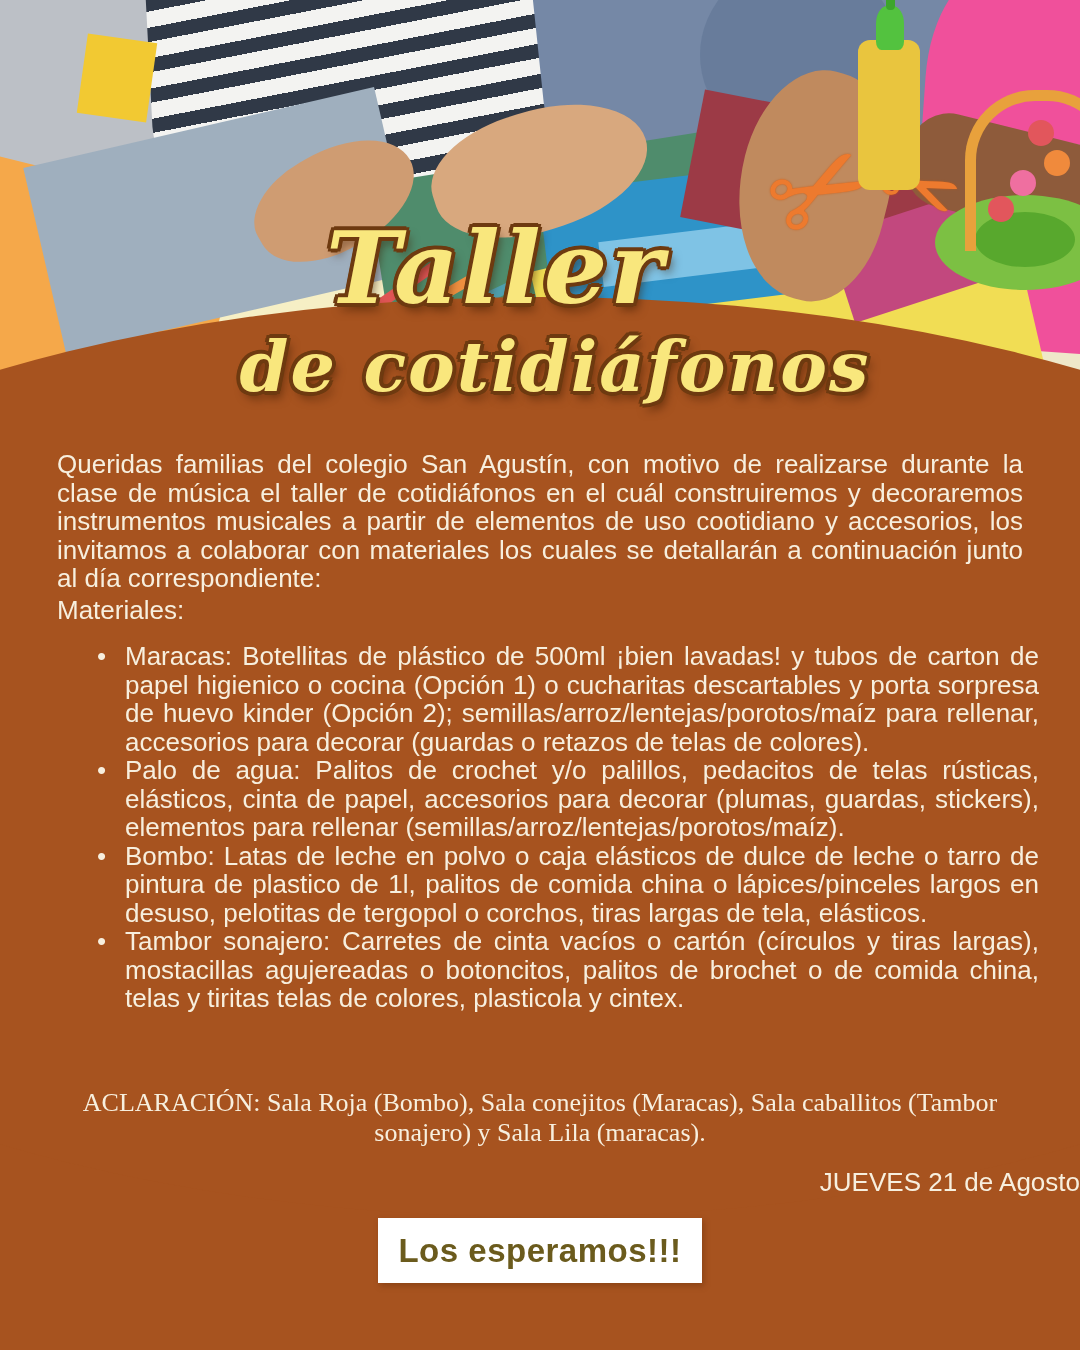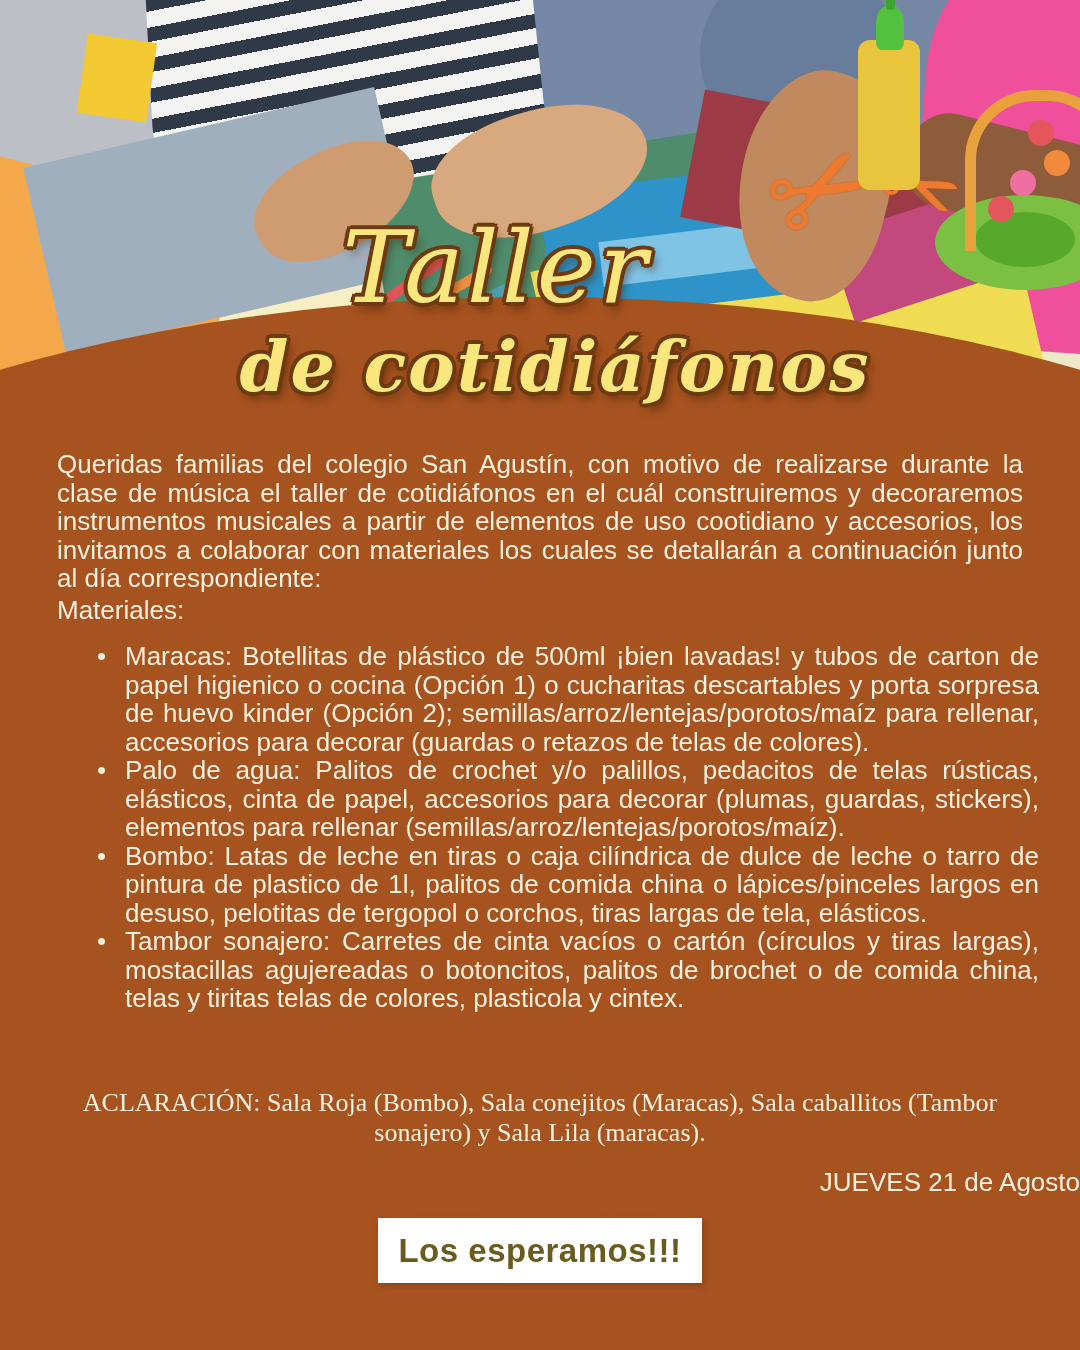--- a/index.html
+++ b/index.html
@@ -52,21 +52,21 @@
   .bead1{left:1028px;top:120px;background:#e2565c;}
   .bead2{left:1044px;top:150px;background:#f08a3c;}
   .bead3{left:1010px;top:170px;background:#ef6fa0;}
   .bead4{left:988px;top:196px;background:#e2565c;}
   
   .curve{position:absolute;left:-460px;top:297px;width:2000px;height:920px;background:#a7531f;border-radius:50%;z-index:2;}
   
   .content{position:absolute;inset:0;z-index:3;}
   .title1{
     position:absolute;top:218px;left:0;width:992px;text-align:center;
-    font-family:"DejaVu Serif",serif;font-style:italic;font-weight:normal;
+    font-family:"DejaVu Serif",serif;font-style:italic;font-weight:bold;
     font-size:100px;line-height:1;color:#f9e77d;letter-spacing:3px;
     text-shadow:-3px -3px 0 #6e3a10,3px -3px 0 #6e3a10,-3px 3px 0 #6e3a10,3px 3px 0 #6e3a10,0 -4px 0 #6e3a10,0 4px 0 #6e3a10,-4px 0 0 #6e3a10,4px 0 0 #6e3a10,4px 7px 10px rgba(60,25,0,.55);
   }
   .title2{
     position:absolute;top:332px;left:0;width:1080px;text-align:center;
     font-family:"DejaVu Serif",serif;font-style:italic;font-weight:bold;
     font-size:70px;line-height:1;color:#f9e77d;letter-spacing:2px;
     text-shadow:-3px -3px 0 #6e3a10,3px -3px 0 #6e3a10,-3px 3px 0 #6e3a10,3px 3px 0 #6e3a10,0 -4px 0 #6e3a10,0 4px 0 #6e3a10,-4px 0 0 #6e3a10,4px 0 0 #6e3a10,4px 7px 10px rgba(60,25,0,.55);
     margin-left:15px;
   }
@@ -135,21 +135,21 @@
     <div class="title1">Taller</div>
     <div class="title2">de cotidiáfonos</div>
 
     <p class="intro body-text">Queridas familias del colegio San Agustín, con motivo de realizarse durante la clase de música el taller de cotidiáfonos en el cuál construiremos y decoraremos instrumentos musicales a partir de elementos de uso cootidiano y accesorios, los invitamos a colaborar con materiales los cuales se detallarán a continuación junto al día correspondiente:</p>
 
     <div class="materials-heading body-text">Materiales:</div>
 
     <ul class="materials-list body-text">
       <li>Maracas: Botellitas de plástico de 500ml ¡bien lavadas! y tubos de carton de papel higienico o cocina (Opción 1) o cucharitas descartables y porta sorpresa de huevo kinder (Opción 2); semillas/arroz/lentejas/porotos/maíz para rellenar, accesorios para decorar (guardas o retazos de telas de colores).</li>
       <li>Palo de agua: Palitos de crochet y/o palillos, pedacitos de telas rústicas, elásticos, cinta de papel, accesorios para decorar (plumas, guardas, stickers), elementos para rellenar (semillas/arroz/lentejas/porotos/maíz).</li>
-      <li>Bombo: Latas de leche en tiras o caja cilíndrica de dulce de leche o tarro de pintura de plastico de 1l, palitos de comida china o lápices/pinceles largos en desuso, pelotitas de tergopol o corchos, tiras largas de tela, elásticos.</li>
+      <li>Bombo: Latas de leche en polvo o caja elásticos de dulce de leche o tarro de pintura de plastico de 1l, palitos de comida china o lápices/pinceles largos en desuso, pelotitas de tergopol o corchos, tiras largas de tela, elásticos.</li>
       <li>Tambor sonajero: Carretes de cinta vacíos o cartón (círculos y tiras largas), mostacillas agujereadas o botoncitos, palitos de brochet o de comida china, telas y tiritas telas de colores, plasticola y cintex.</li>
     </ul>
 
     <div class="clarification body-text">ACLARACIÓN: Sala Roja (Bombo), Sala conejitos (Maracas), Sala caballitos (Tambor sonajero) y Sala Lila (maracas).</div>
 
     <div class="date-line body-text">JUEVES 21 de Agosto</div>
 
     <div class="cta-box">
       <span class="cta-text">Los esperamos!!!</span>
     </div>

